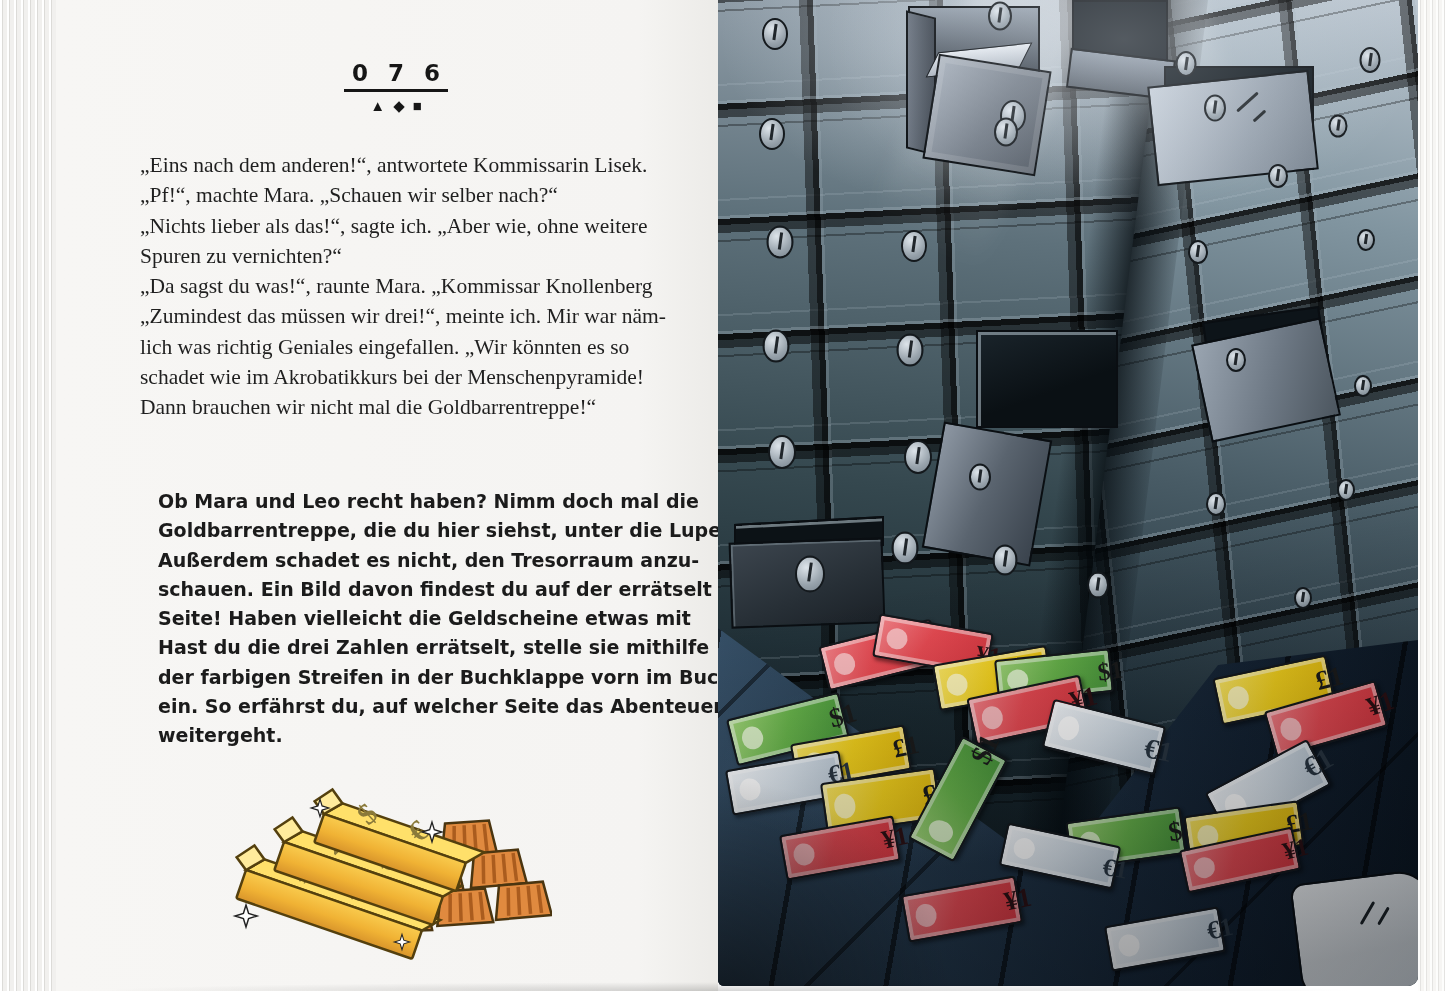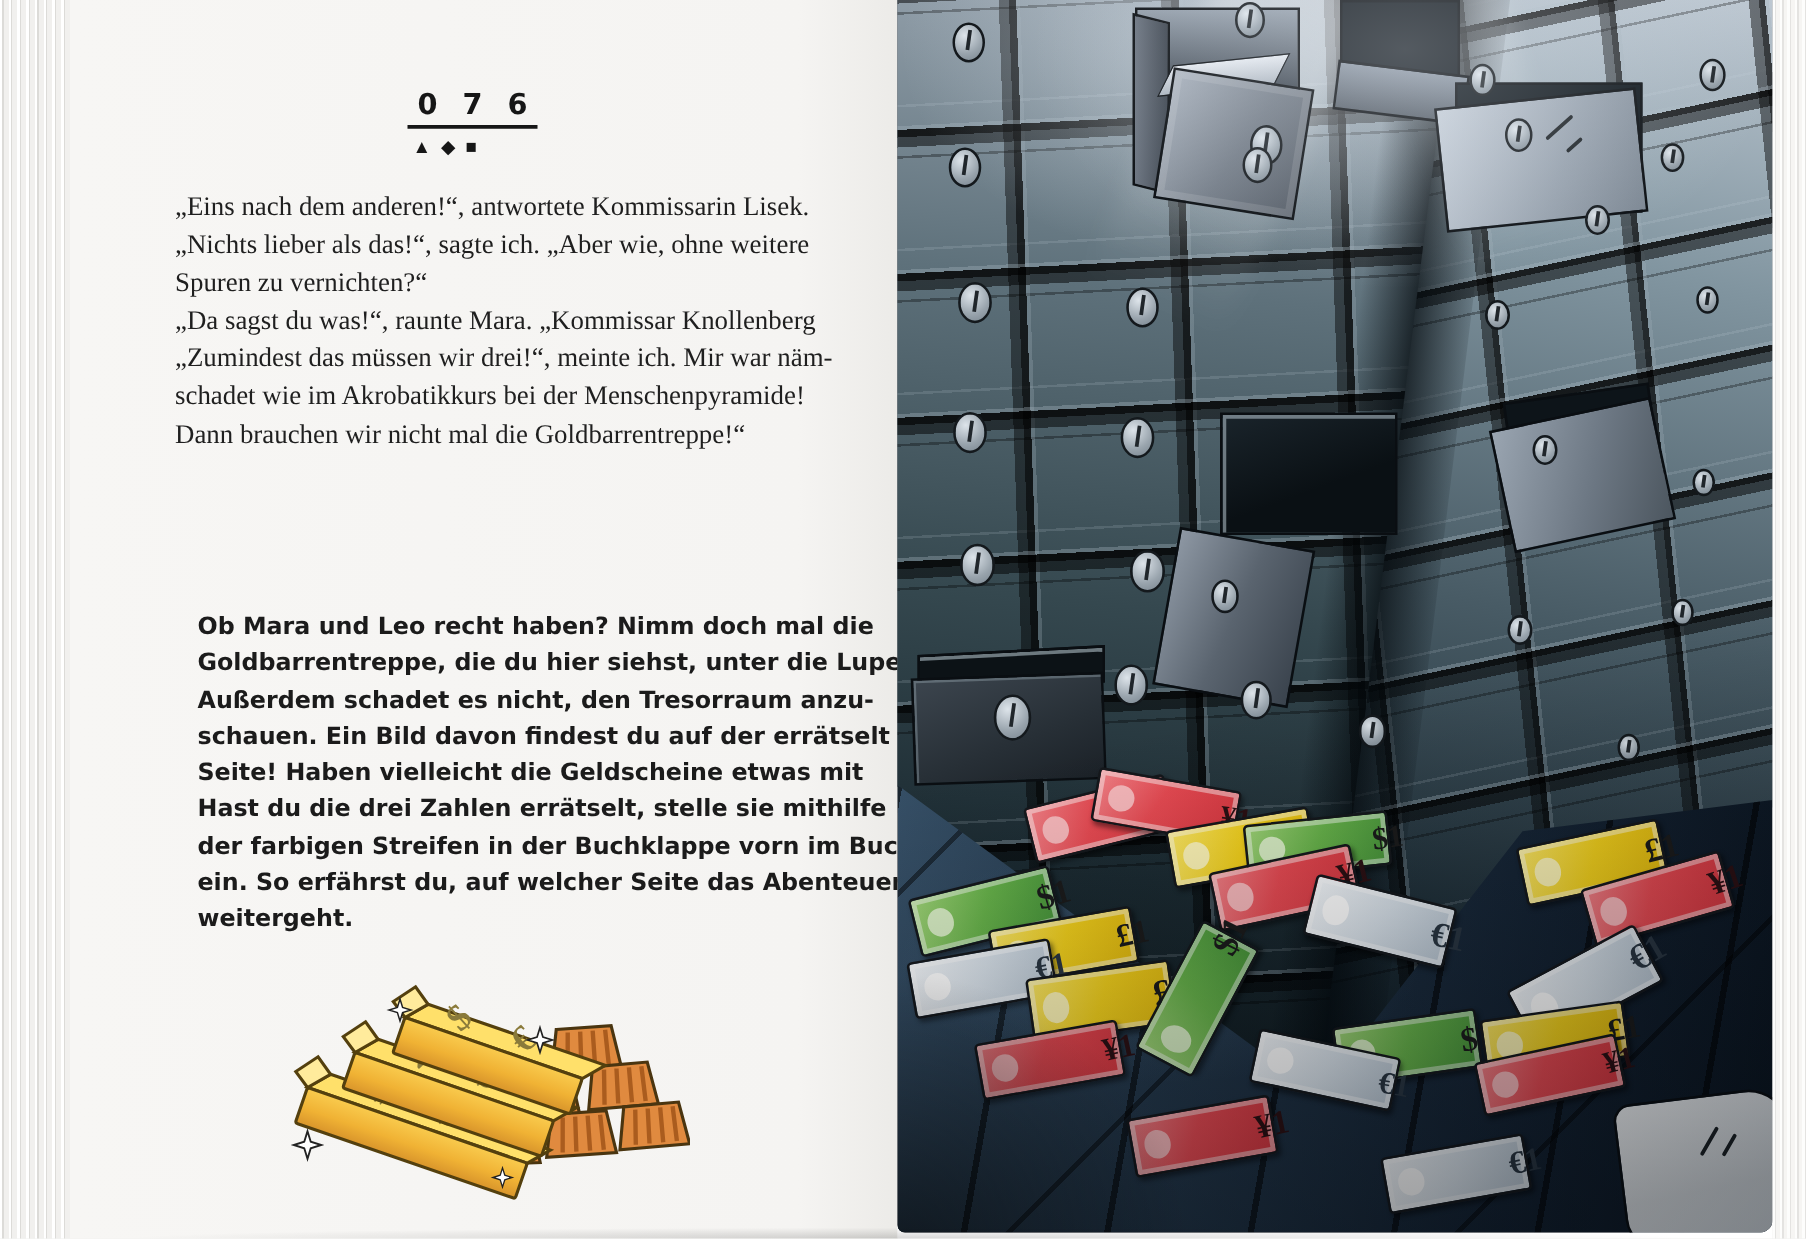--- a/index.html
+++ b/index.html
@@ -8,21 +8,21 @@
   
   .edges-left{position:absolute;left:0;top:0;width:56px;height:991px;
     background:repeating-linear-gradient(90deg,#ffffff 0 2px,#dcdbd8 2px 3px,#f1f0ee 3px 7px);}
   .edges-right{position:absolute;left:1418px;top:0;width:27px;height:991px;
     background:repeating-linear-gradient(90deg,#fdfdfc 0 2px,#e4e3e1 2px 3px,#f6f5f3 3px 6px);}
   .bottom-shadow{position:absolute;left:30px;right:20px;bottom:0;height:12px;
     background:radial-gradient(60% 100% at 50% 100%,rgba(0,0,0,.16),transparent 75%);}
   
   .page-left{position:absolute;left:56px;top:0;width:662px;height:991px;
     background:linear-gradient(90deg,#f7f6f4 0%,#f5f4f2 88%,#ecebe8 100%);}
-  .pageno-block{position:absolute;left:270px;top:71px;width:140px;color:#161616;}
+  .pageno-block{position:absolute;left:270px;top:60px;width:140px;text-align:center;color:#161616;}
   .pageno{display:inline-block;font-family:"DejaVu Sans",sans-serif;font-weight:bold;
     font-size:23px;letter-spacing:6px;padding:0 2px 3px 8px;border-bottom:3.5px solid #161616;}
   .pageno-symbols{margin-top:5px;font-size:15px;letter-spacing:0;}
   .pageno-symbols span{margin:0 4px;}
   .story{position:absolute;left:84px;top:150px;width:545px;
     font-family:"Liberation Serif",serif;font-size:21.5px;line-height:30.3px;color:#1f1f1f;}
   .story .line{white-space:nowrap;}
   .task{position:absolute;left:102px;top:487px;width:545px;
     font-family:"DejaVu Sans",sans-serif;font-weight:bold;font-size:19px;
     line-height:29.3px;color:#1b1b1b;}
@@ -99,24 +99,26 @@
 
     <div class="pageno-block">
       <div><span class="pageno">0 7 6</span></div>
       <div class="pageno-symbols">
         <span>▲</span><span>◆</span><span>■</span>
       </div>
     </div>
 
     <div class="story">
       <div class="line">„Eins nach dem anderen!“, antwortete Kommissarin Lisek.</div>
+      <div class="line">„Pf!“, machte Mara. „Schauen wir selber nach?“</div>
       <div class="line">„Nichts lieber als das!“, sagte ich. „Aber wie, ohne weitere</div>
       <div class="line">Spuren zu vernichten?“</div>
       <div class="line">„Da sagst du was!“, raunte Mara. „Kommissar Knollenberg</div>
       <div class="line">„Zumindest das müssen wir drei!“, meinte ich. Mir war näm-</div>
+      <div class="line">lich was richtig Geniales eingefallen. „Wir könnten es so</div>
       <div class="line">schadet wie im Akrobatikkurs bei der Menschenpyramide!</div>
       <div class="line">Dann brauchen wir nicht mal die Goldbarrentreppe!“</div>
     </div>
 
     <div class="task">
       <div class="line">Ob Mara und Leo recht haben? Nimm doch mal die</div>
       <div class="line">Goldbarrentreppe, die du hier siehst, unter die Lupe.</div>
       <div class="line">Außerdem schadet es nicht, den Tresorraum anzu-</div>
       <div class="line">schauen. Ein Bild davon findest du auf der errätselt</div>
       <div class="line">Seite! Haben vielleicht die Geldscheine etwas mit</div>

